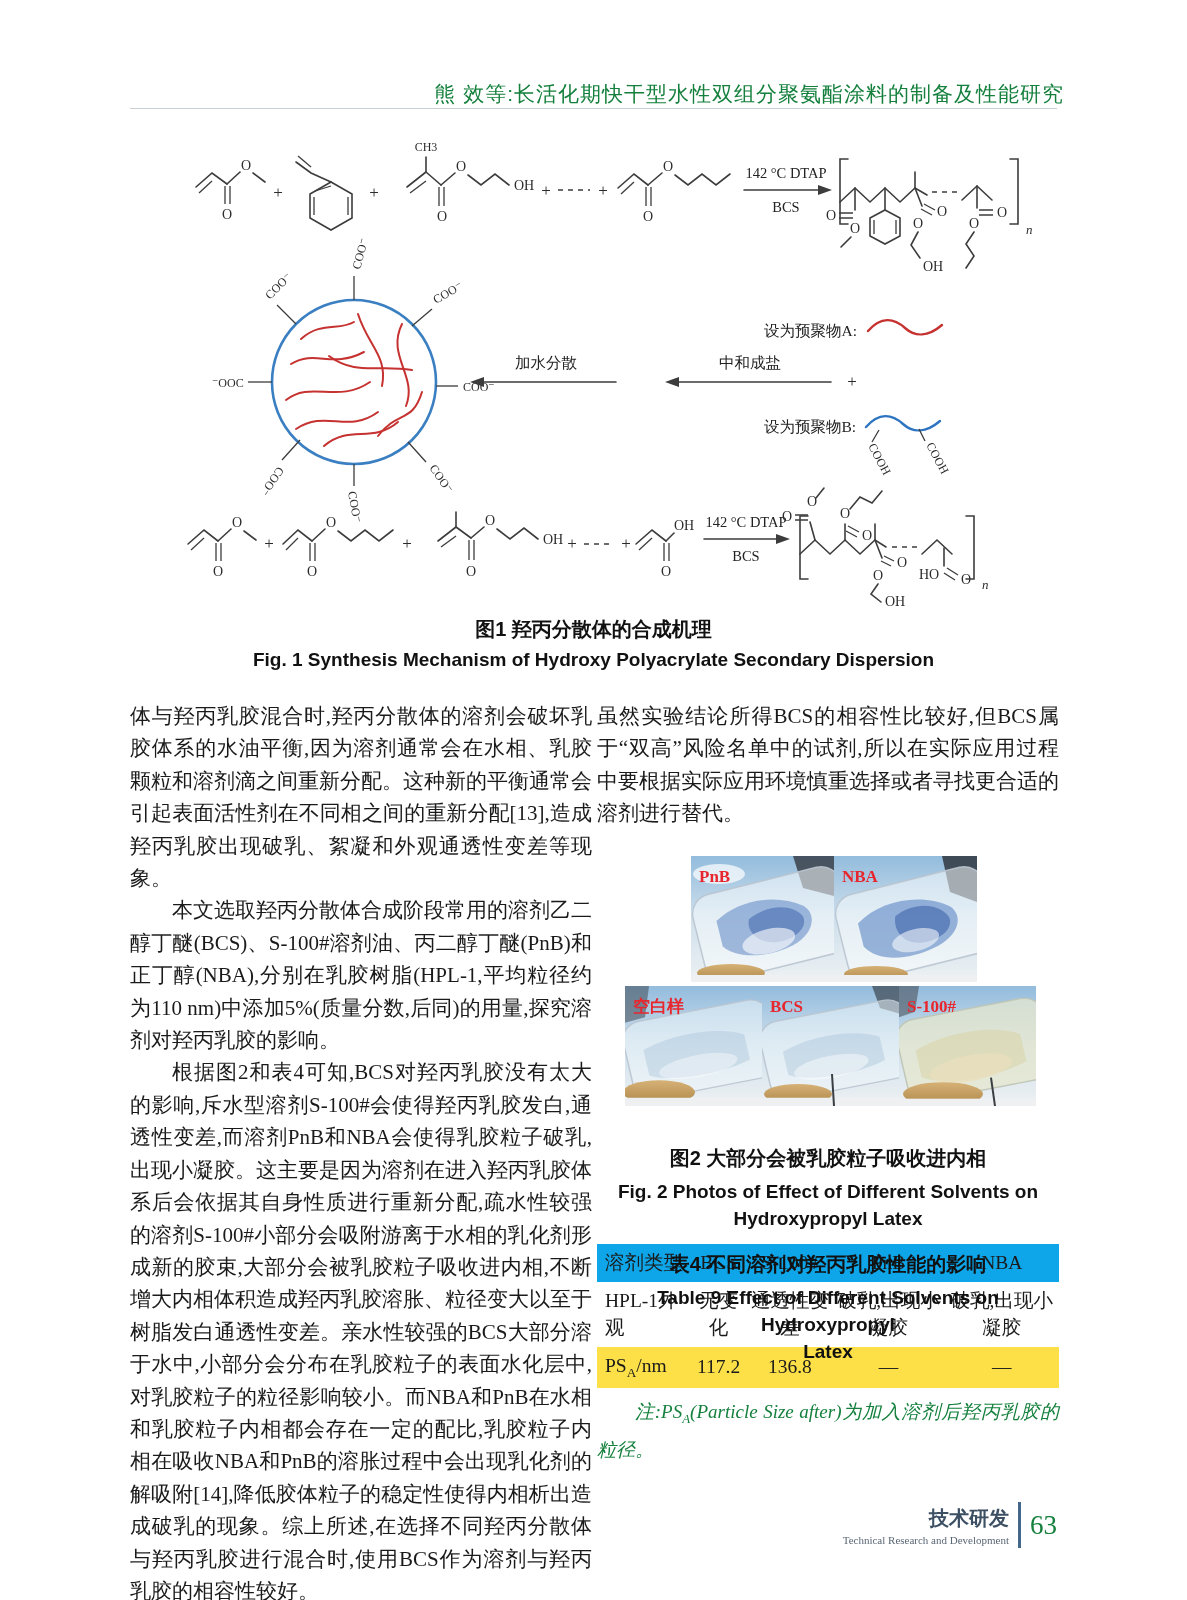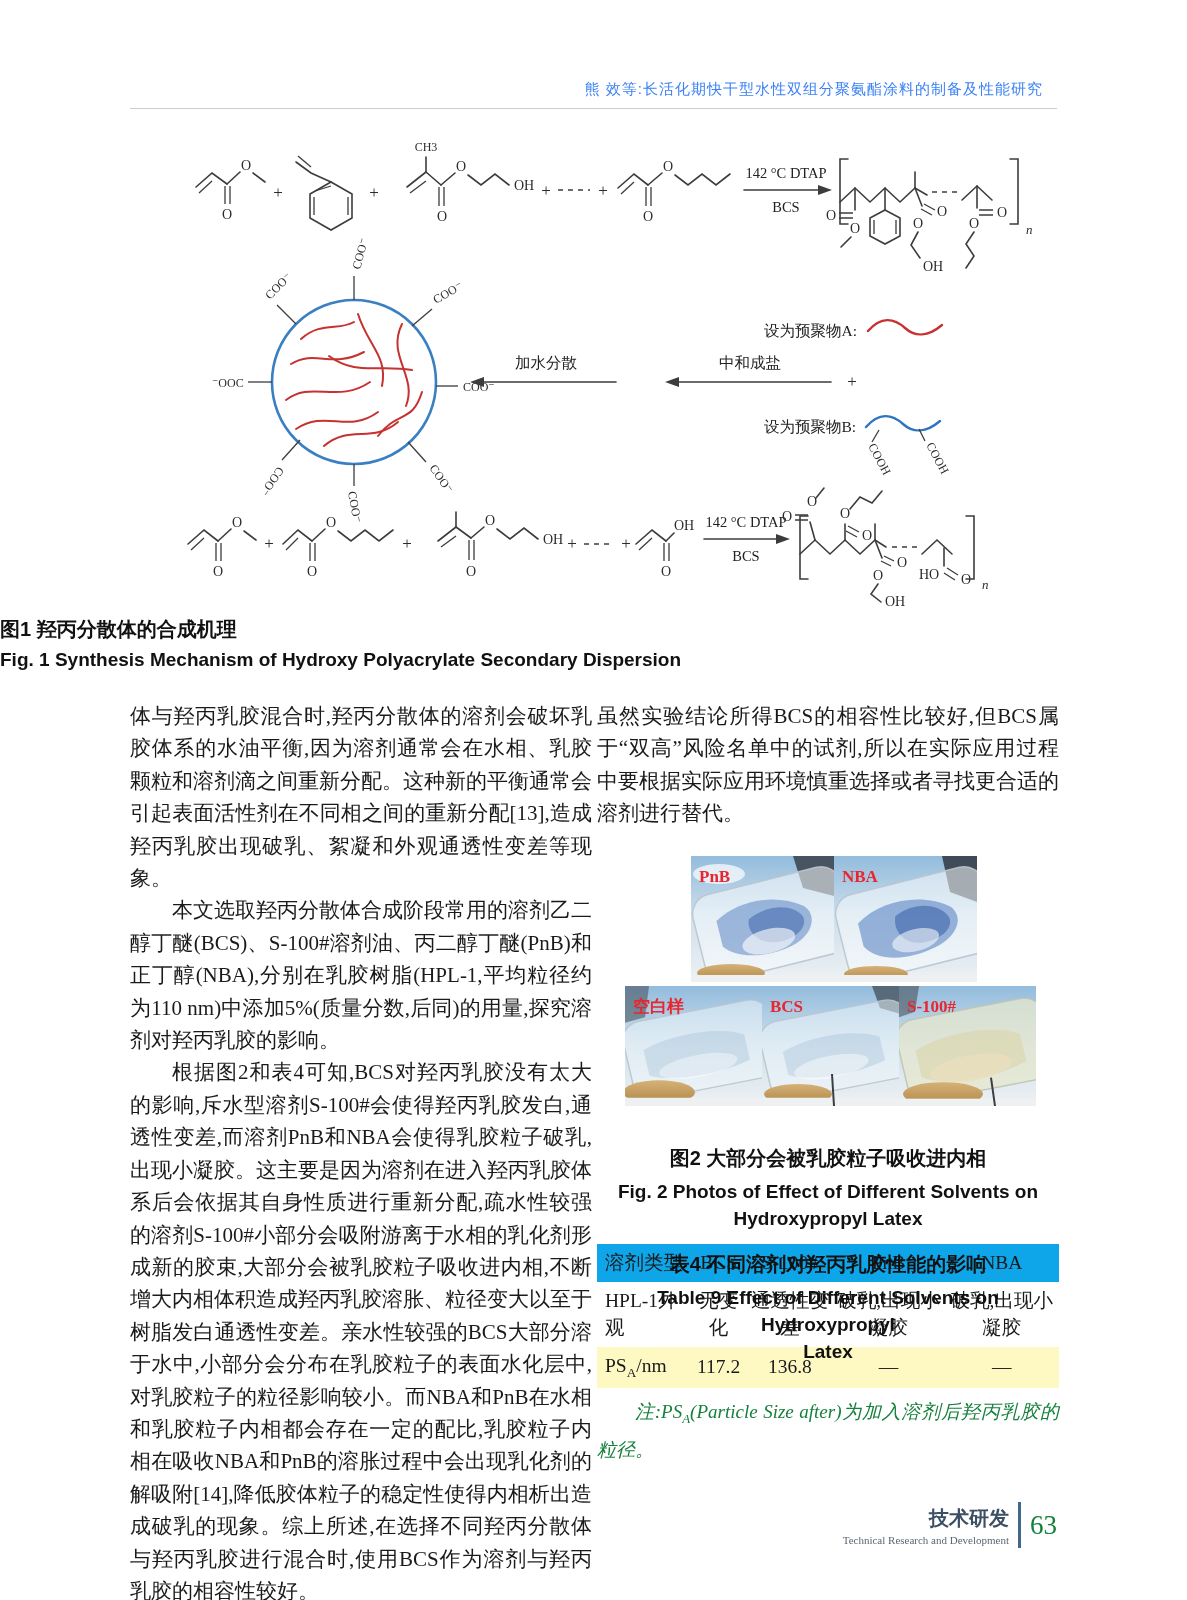--- a/index.html
+++ b/index.html
@@ -3,41 +3,41 @@
 <meta charset="utf-8">
 <style>
   html,body{margin:0;padding:0;background:#ffffff;}
   .page{
     position:relative;width:1187px;height:1600px;margin:0 auto;
     background:#ffffff;outline:1px solid #d8dadc;overflow:hidden;
     font-family:"Liberation Serif","DejaVu Serif",serif;color:#1a1a1a;
   }
   
   .running-head{
-    position:absolute;top:80px;right:144px;
+    position:absolute;top:80px;right:123px;
     font-family:"Liberation Sans","DejaVu Sans",sans-serif;
-    font-size:15px;color:#3b82f6;letter-spacing:1px;
+    font-size:21px;color:#15803d;letter-spacing:1px;
   }
   .head-rule{position:absolute;top:108px;left:130px;right:130px;height:1px;background:#c9ced3;}
   
   .fig1-wrap{position:absolute;top:124px;left:126px;width:935px;height:488px;}
   .fig1-wrap svg{display:block;width:935px;height:488px;}
   .chem{stroke:#3c3c3c;stroke-width:1.6;fill:none;stroke-linecap:round;}
   .chem-thin{stroke:#3c3c3c;stroke-width:1.3;fill:none;}
   .atom{font-family:"Liberation Serif","DejaVu Serif",serif;font-size:14px;fill:#2b2b2b;}
   .atom-s{font-family:"Liberation Serif","DejaVu Serif",serif;font-size:12px;fill:#2b2b2b;}
   .plus{font-family:"Liberation Serif","DejaVu Serif",serif;font-size:17px;fill:#2b2b2b;}
   .cond{font-family:"Liberation Serif","DejaVu Serif",serif;font-size:14.5px;fill:#222;}
   .cnlab{font-size:15.5px;fill:#222;}
   .ndx{font-style:italic;font-size:13px;fill:#2b2b2b;}
   .redchain{stroke:#c53230;stroke-width:2.4;fill:none;stroke-linecap:round;}
   .bluechain{stroke:#2e74c0;stroke-width:2.4;fill:none;stroke-linecap:round;}
   .micelle{stroke:#3a7fc1;stroke-width:2.6;fill:none;}
   .gel{stroke:#c53230;stroke-width:2;fill:none;stroke-linecap:round;}
-  .caption{position:absolute;left:0;width:100%;}
+  .caption{position:absolute;left:0;width:100%;text-align:center;}
   .cap-zh{font-family:"Liberation Sans","DejaVu Sans",sans-serif;font-weight:bold;font-size:20px;color:#111;}
   .cap-en{font-family:Liberation Sans, sans-serif;font-weight:bold;font-size:19px;color:#111;margin-top:6px;}
   .fig1-caption{top:616px;}
   
   .col{position:absolute;top:700px;width:462px;font-size:21px;line-height:32.4px;text-align:justify;}
   .col-left{left:130px;}
   .col-right{left:597px;}
   .para{margin:0;}
   .para.indent{text-indent:2em;}
   
@@ -52,21 +52,21 @@
   .p-bot{top:130px;width:137px;height:120px;}
   .fig2-caption{position:static;text-align:center;margin-top:24px;}
   .fig2-caption .cap-en{line-height:27px;margin-top:4px;}
   
   .tbl-caption{text-align:center;margin-top:16px;}
   .tbl-caption .cap-en{line-height:27px;margin-top:4px;}
   table.t4{width:100%;border-collapse:collapse;margin-top:12px;font-size:19.5px;}
   table.t4 th,table.t4 td{font-weight:normal;text-align:center;padding:6px 2px;line-height:1.35;}
   table.t4 th:first-child,table.t4 td:first-child{text-align:left;padding-left:8px;}
   tr.t4-head{background:#0ea5e9;}
-  tr.t4-ps{background:#fef9c3;}
+  tr.t4-ps{background:#fde047;}
   .t4 sub{font-size:0.68em;}
   .t4-note{
     margin-top:8px;font-size:19px;line-height:31px;color:#15803d;
     font-style:italic;text-align:justify;text-indent:2em;
   }
   .t4-note sub{font-size:0.68em;}
   
   .footer{position:absolute;right:130px;bottom:52px;display:flex;align-items:center;gap:9px;}
   .footer-txt{text-align:right;}
   .footer-zh{font-family:"Liberation Sans","DejaVu Sans",sans-serif;font-weight:bold;font-size:20px;color:#3c4f63;}

